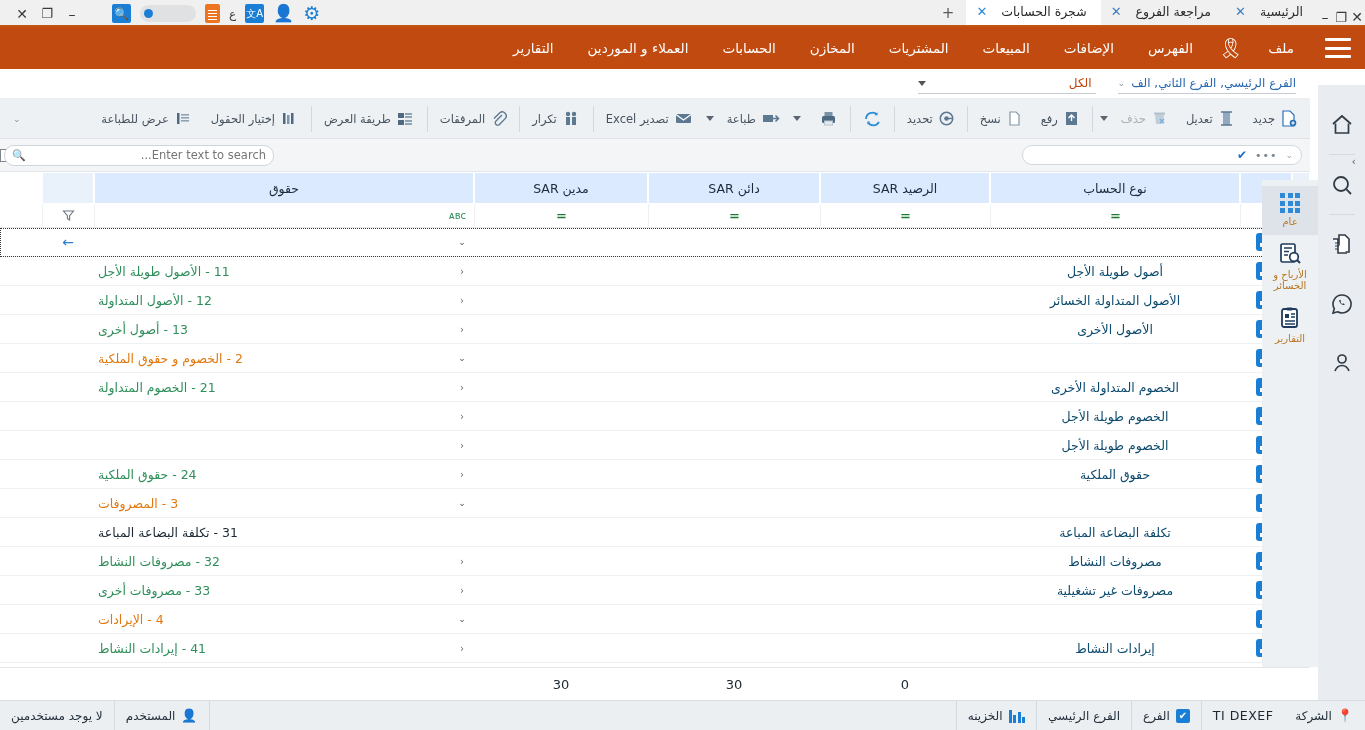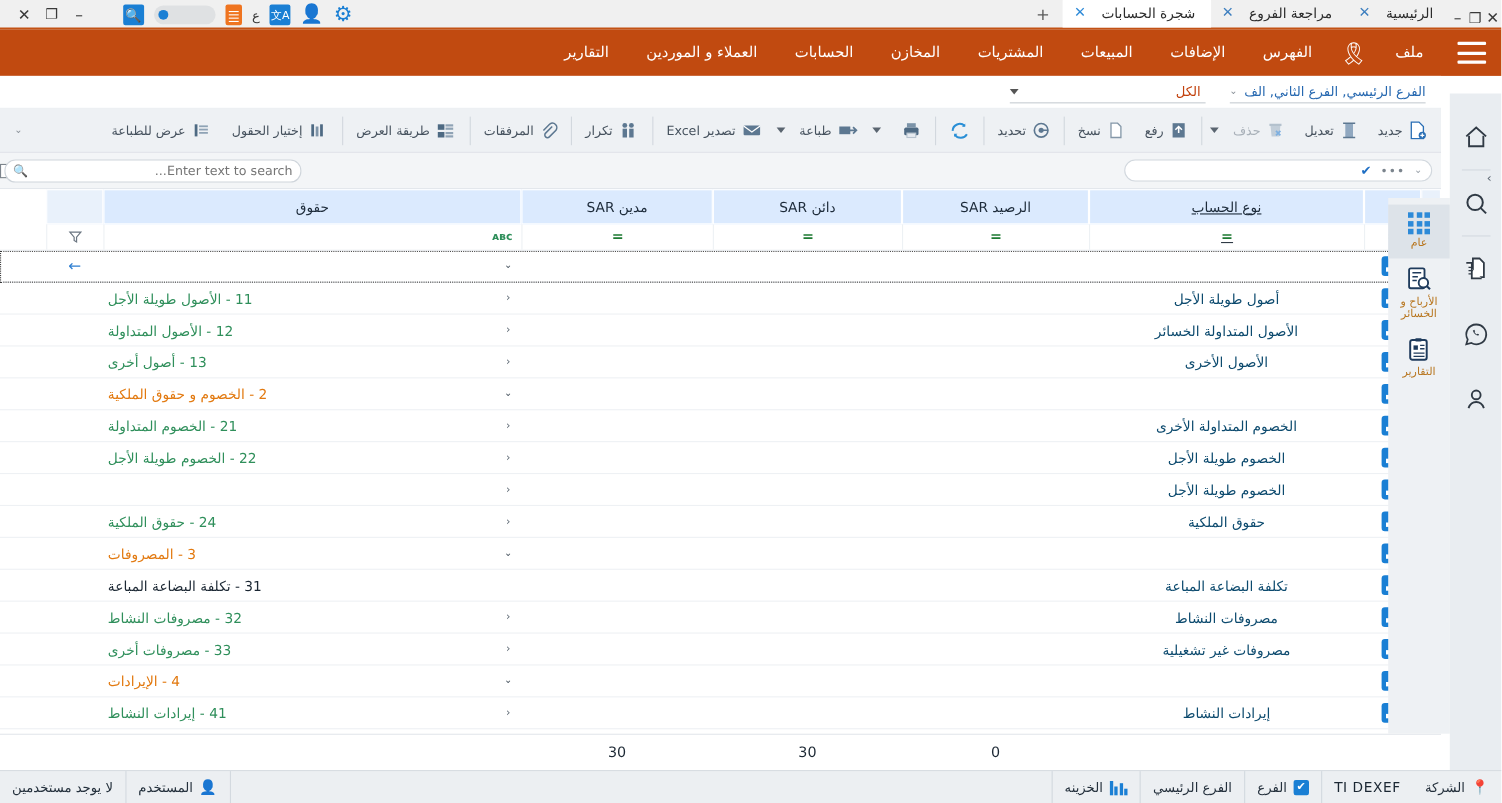--- a/index.html
+++ b/index.html
@@ -132,21 +132,21 @@
   .hcell { background: #dbeafe; border: 1px solid #fff; display: flex;
            align-items: center; justify-content: center; font-size: 12.5px;
            color: #1d2b3a; cursor: pointer; }
   .hcell.plain { background: #e9f1fb; }
   .filtrow { display: flex; direction: rtl; height: 24px; border-bottom: 1px solid #e7ebef; }
   .fcell { display: flex; align-items: center; justify-content: center;
            font-size: 12px; color: #2f3a45; border-left: 1px solid #edf1f4; }
   .fcell .eq { color: #1d7a32; font-weight: bold; font-size: 13px; }
   .col-ind { width: 18px; }
   .col-icn { width: 52px; }
-  .col-type { width: 250px; text-decoration: underline; }
+  .col-type { width: 250px; }
   .col-bal { width: 170px; }
   .col-cre { width: 172px; }
   .col-deb { width: 174px; }
   .col-name { width: 380px; }
   .col-end { width: 52px; }
 
   .body-scroll { position: relative; height: 439px; overflow: hidden; }
   .row { display: flex; direction: rtl; height: 29px; border-bottom: 1px solid #eef1f4; }
   .c { display: flex; align-items: center; font-size: 12.5px; }
   .c.ind { width: 18px; justify-content: center; }
@@ -502,21 +502,21 @@
     <div class="fcell col-bal">
         <span class="eq">=</span>
       </div>
     <div class="fcell col-cre">
         <span class="eq">=</span>
       </div>
     <div class="fcell col-deb">
         <span class="eq">=</span>
       </div>
     <div class="fcell col-name" style="justify-content:flex-start;padding-right:8px">
-      <span style="font-size:10px;color:#2f8f5b;font-weight:bold">ᴀʙᴄ</span>
+      <span style="font-size:10px;color:#2f8f5b;font-weight:normal">ᴀʙᴄ</span>
     </div>
     <div class="fcell col-end">
       <svg width="13" height="13" viewBox="0 0 13 13">
           <path d="M1.5 2h10L7.6 6.6V11L5.4 9.6V6.6z" fill="none" stroke="#6b7681" stroke-width="1.1"></path>
         </svg>
     </div>
   </div>
 
   <div class="body-scroll">
     <div id="rows">
@@ -643,21 +643,20 @@
               <i></i>
               <i></i>
             </span>
           </div>
           <div class="c type">الخصوم طويلة الأجل</div>
           <div class="c bal"></div>
           <div class="c cre"></div>
           <div class="c deb"></div>
           <div class="c name">
             <span class="exp">‹</span>
-            <span class="nametext lvl2">22 - الخصوم طويلة الأجل</span>
           </div>
           <div class="c end"></div>
         </div>
         <div class="row">
           <div class="c ind"></div>
           <div class="c icn">
             <span class="chart-ico">
               <i></i>
               <i></i>
               <i></i>

